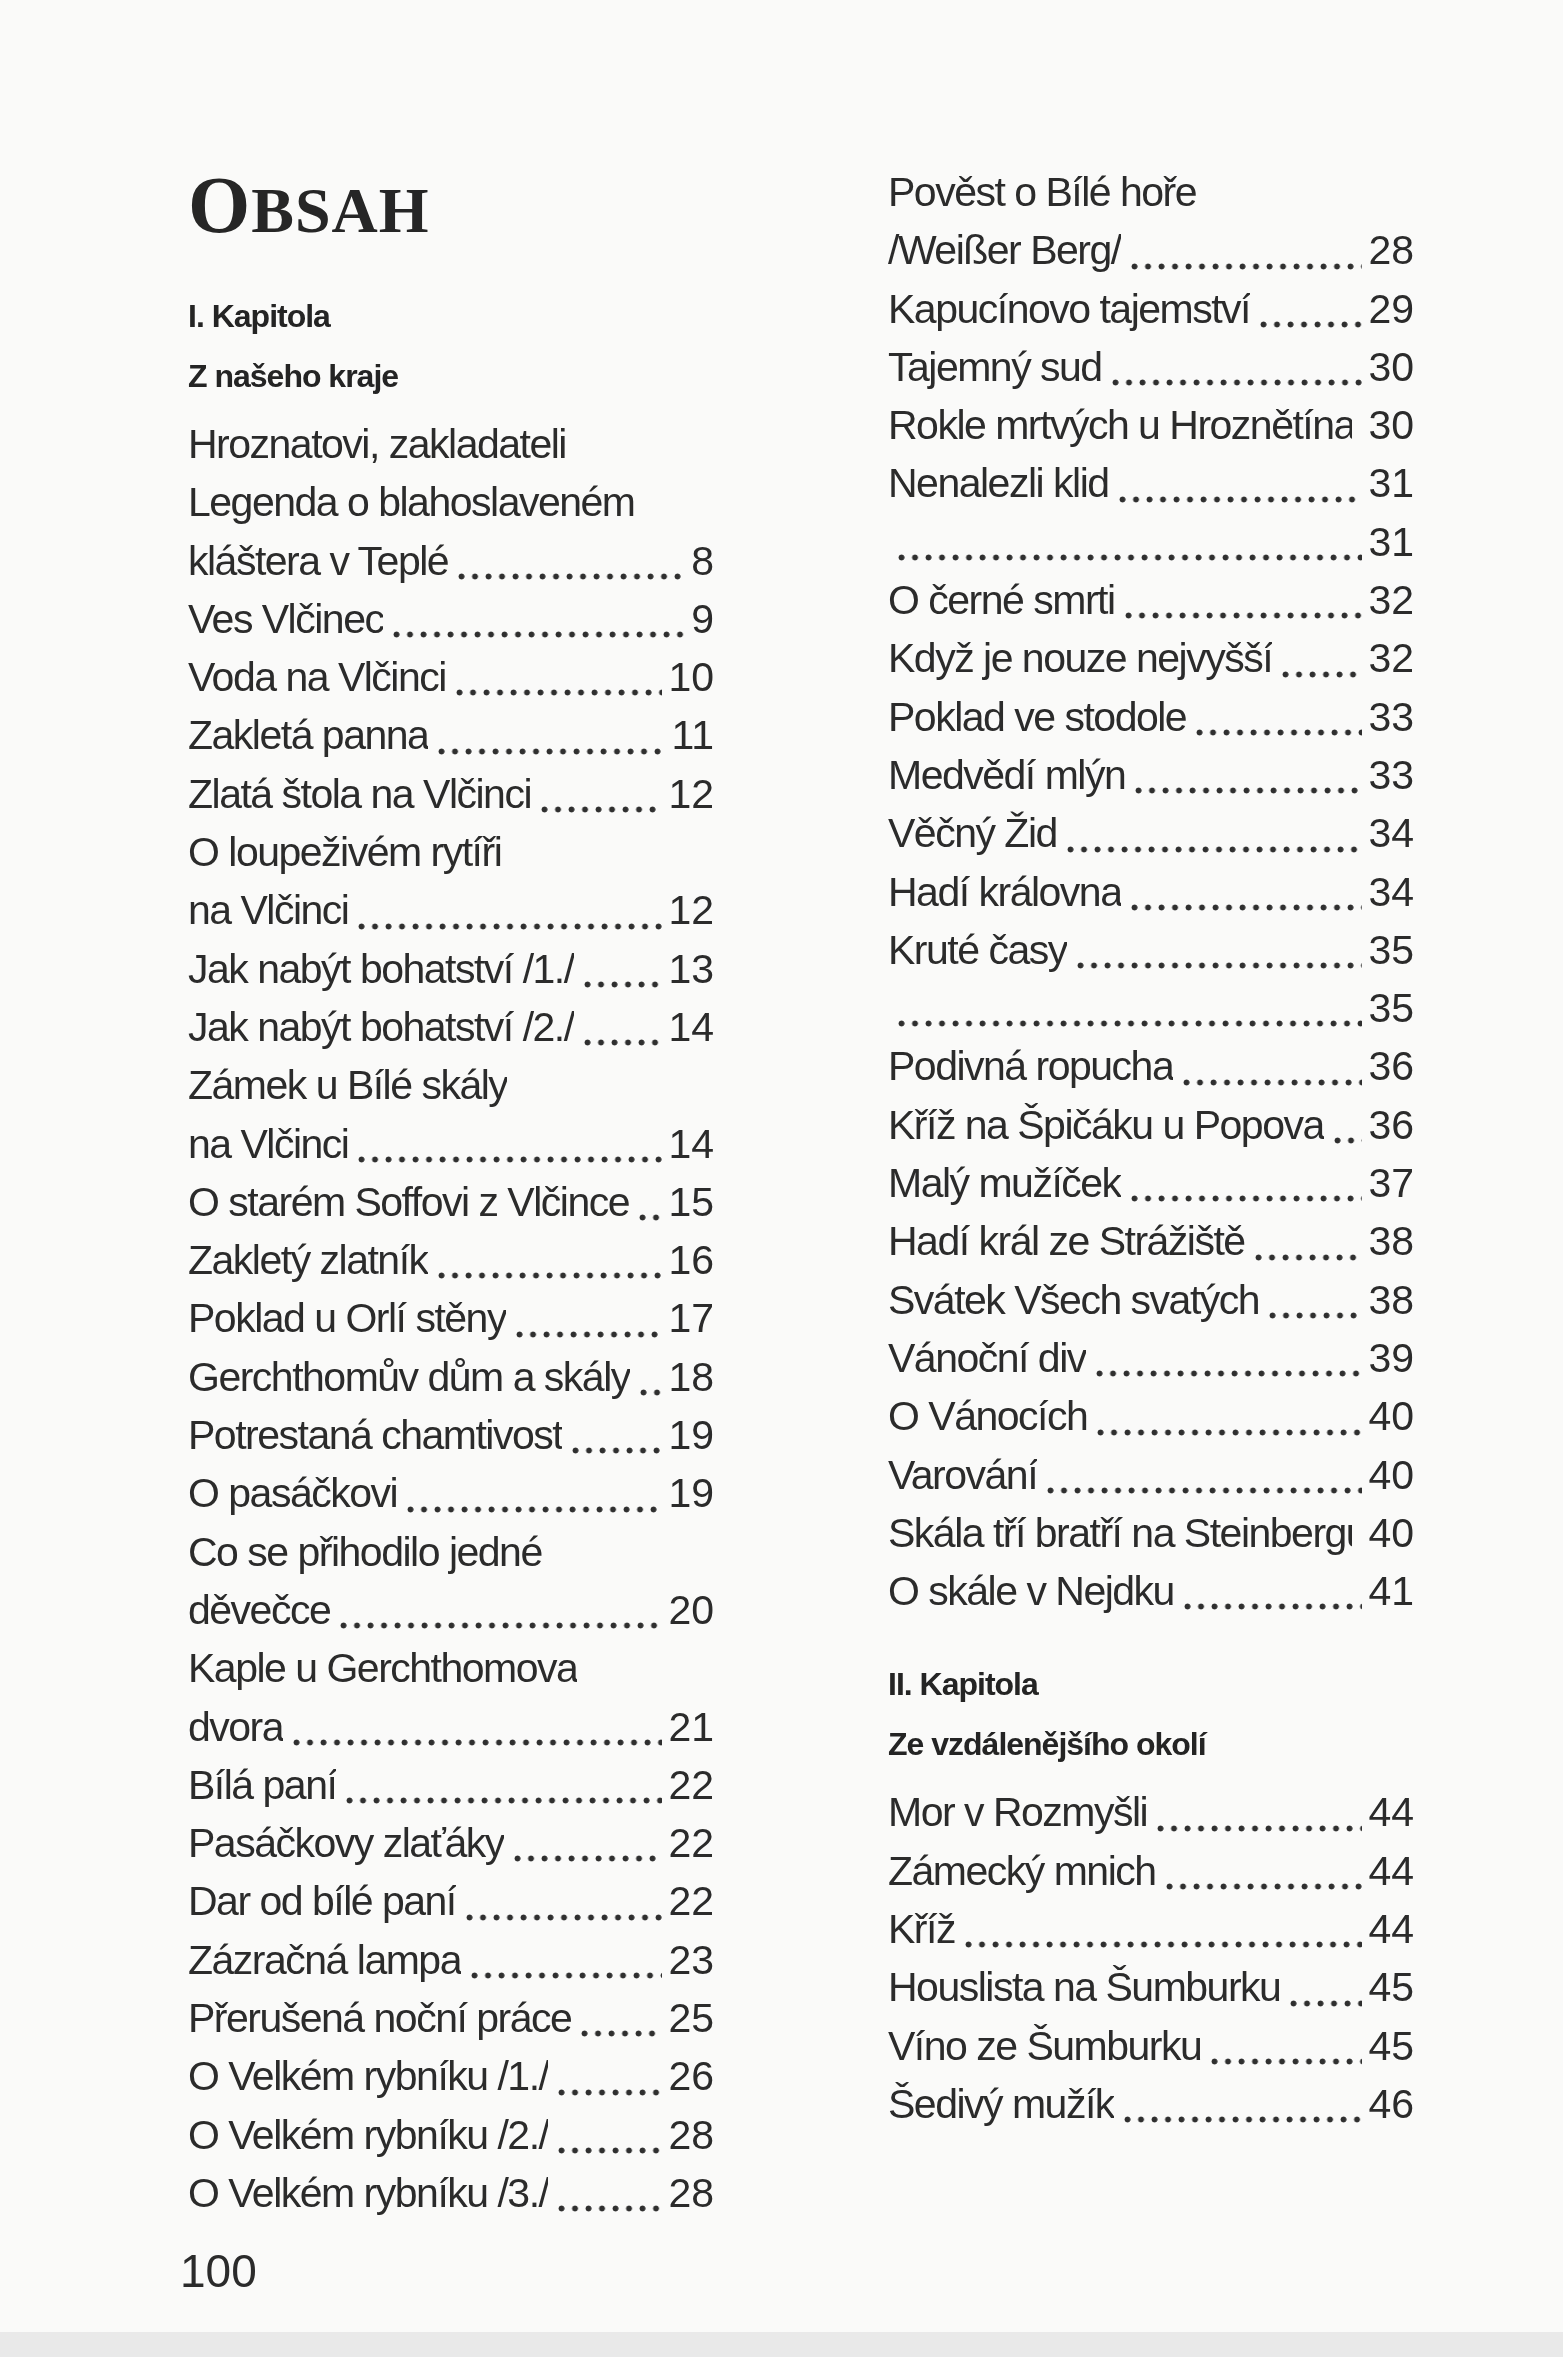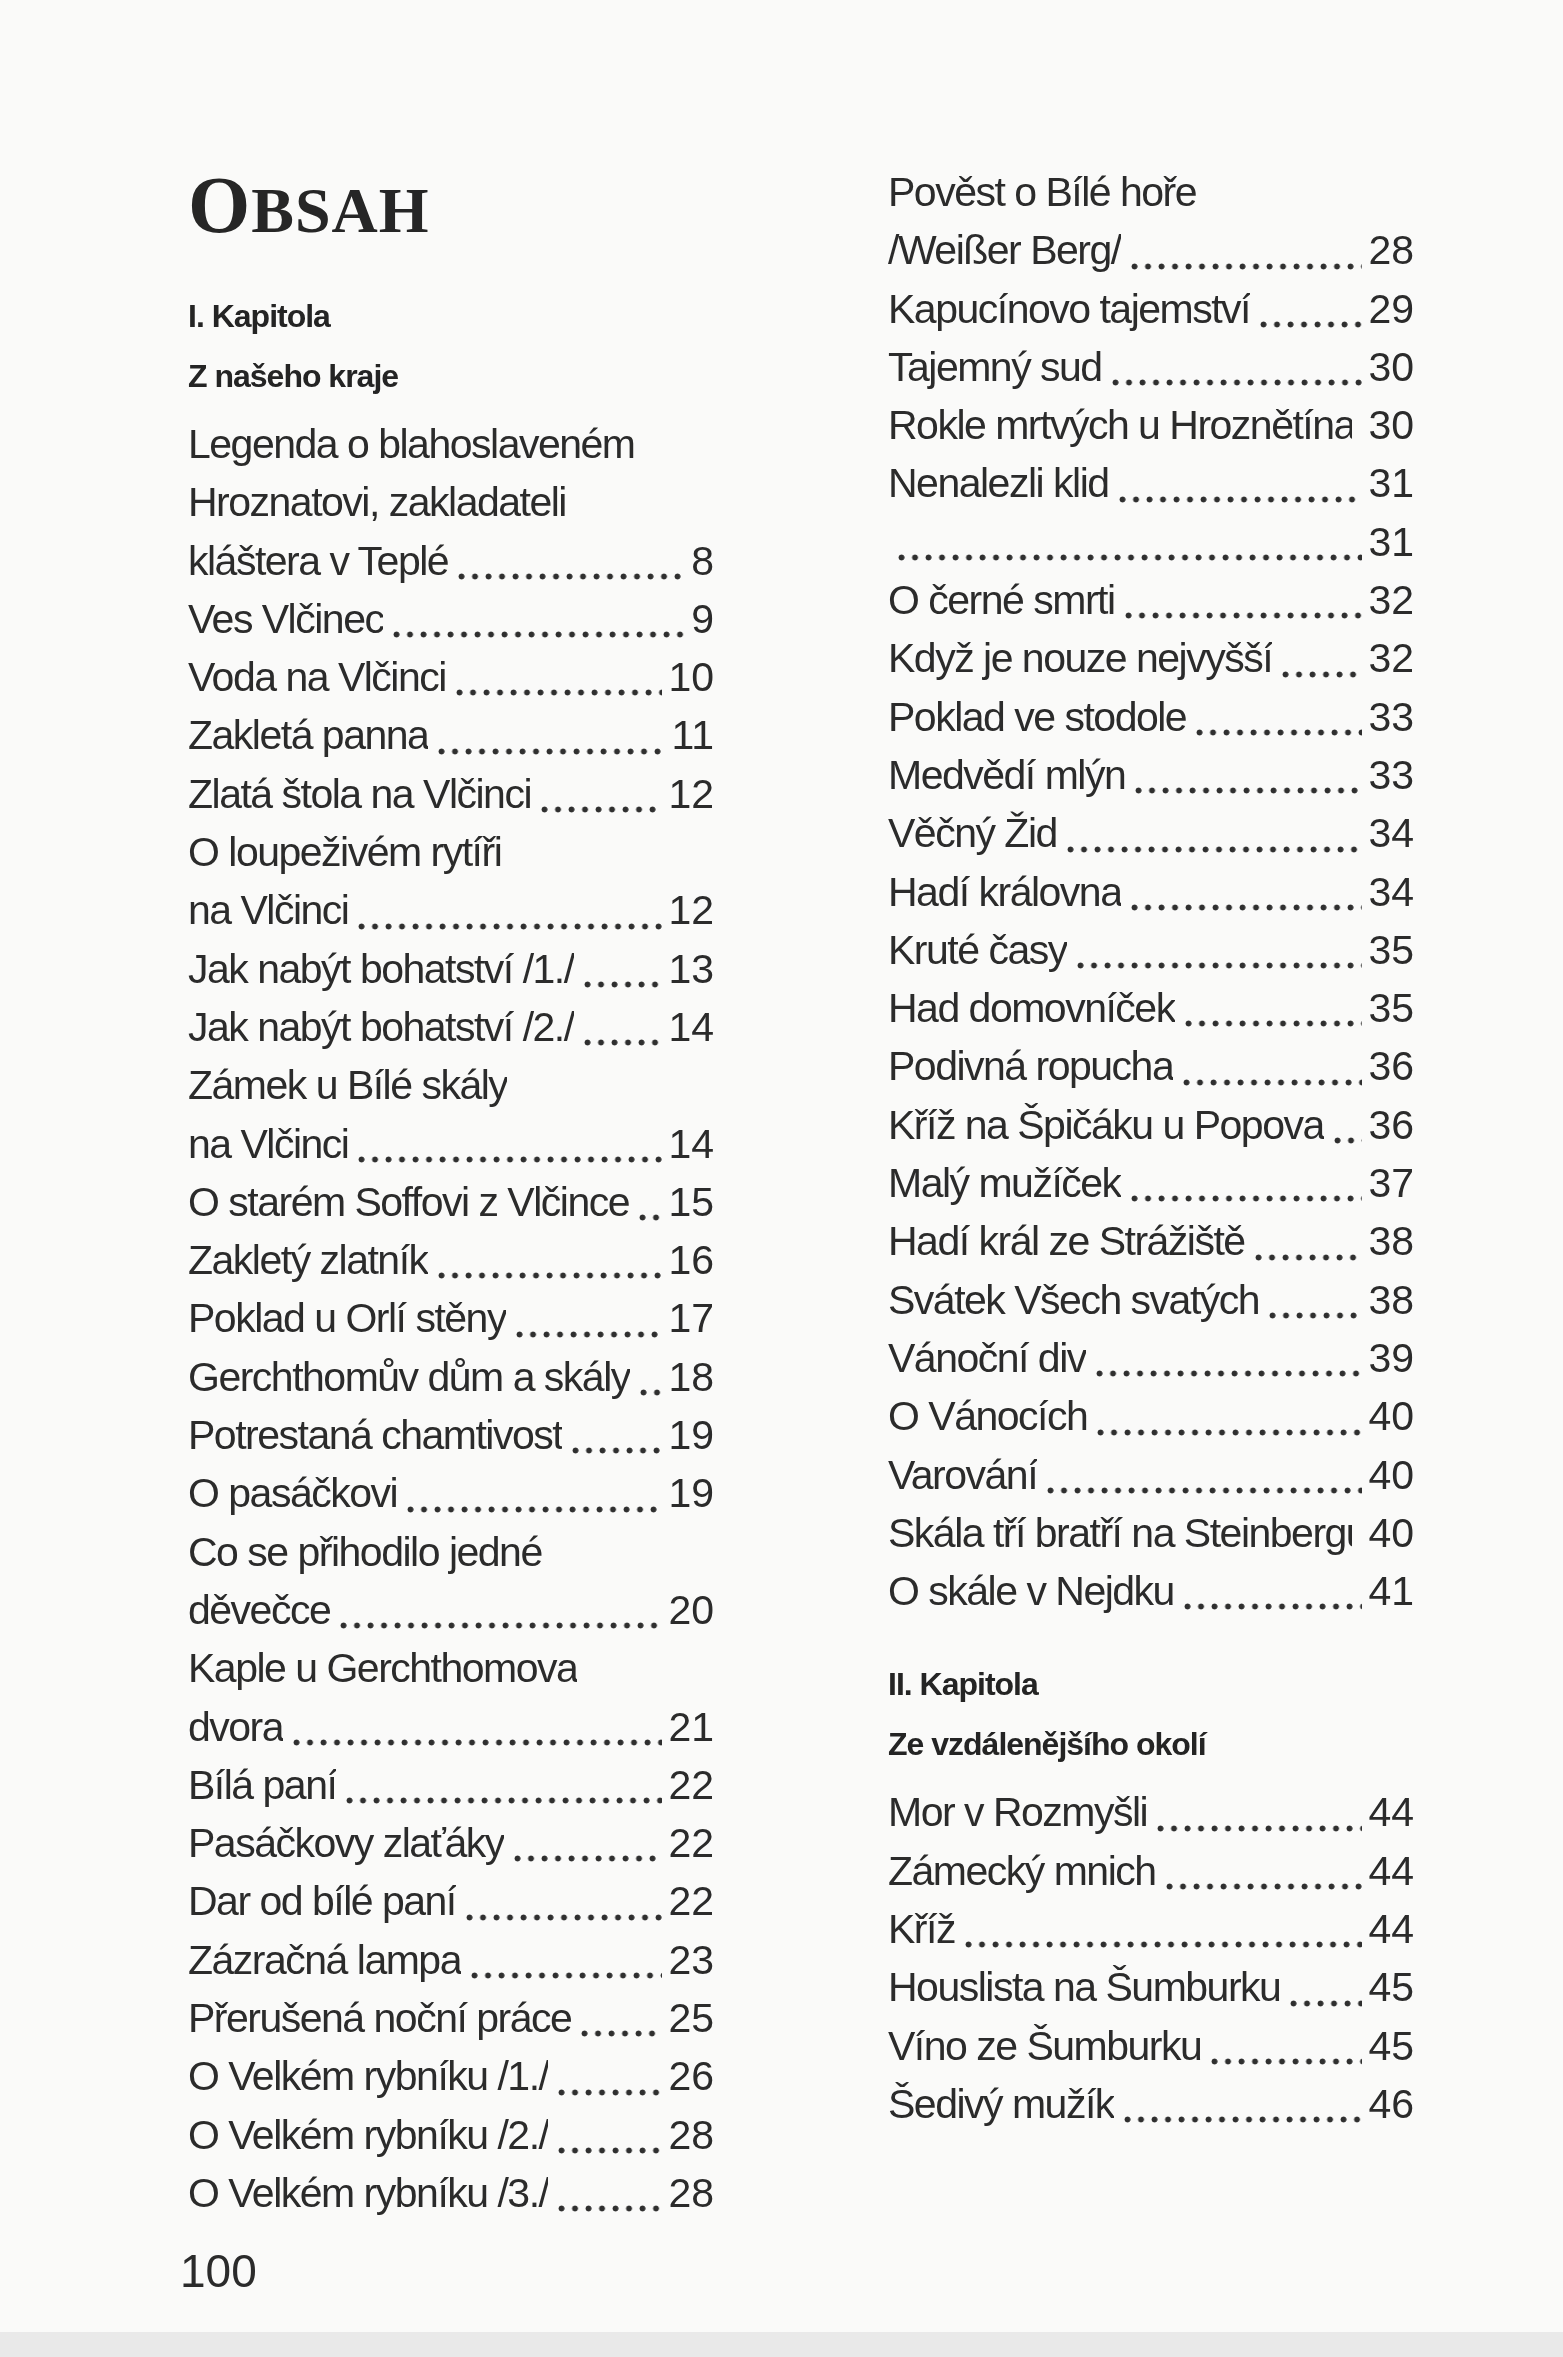--- a/index.html
+++ b/index.html
@@ -70,24 +70,24 @@
 <body>
 
 <div class="page">
   <div class="column column-left">
     <h1 class="page-title"><span class="title-initial">O</span><span class="title-rest">BSAH</span></h1>
   <div class="chapter-heading">
         <div class="chapter-heading-line">I. Kapitola</div>
         <div class="chapter-heading-line">Z našeho kraje</div>
       </div>
       <div class="toc-line">
+        <span class="toc-text">Hroznatovi, zakladateli</span>
+      </div>
+      <div class="toc-line">
         <span class="toc-text">Legenda o blahoslaveném</span>
-      </div>
-      <div class="toc-line">
-        <span class="toc-text">Hroznatovi, zakladateli</span>
       </div>
       <div class="toc-line">
         <span class="toc-text">kláštera v Teplé</span>
         <span class="leader"></span>
         <span class="toc-page">8</span>
       </div>
       <div class="toc-line">
         <span class="toc-text">Ves Vlčinec</span>
         <span class="leader"></span>
         <span class="toc-page">9</span>
@@ -282,21 +282,20 @@
         <span class="toc-text">Hadí královna</span>
         <span class="leader"></span>
         <span class="toc-page">34</span>
       </div>
       <div class="toc-line">
         <span class="toc-text">Kruté časy</span>
         <span class="leader"></span>
         <span class="toc-page">35</span>
       </div>
       <div class="toc-line">
-        <span class="toc-text">Had domovníček</span>
         <span class="leader"></span>
         <span class="toc-page">35</span>
       </div>
       <div class="toc-line">
         <span class="toc-text">Podivná ropucha</span>
         <span class="leader"></span>
         <span class="toc-page">36</span>
       </div>
       <div class="toc-line">
         <span class="toc-text">Kříž na Špičáku u Popova</span>

